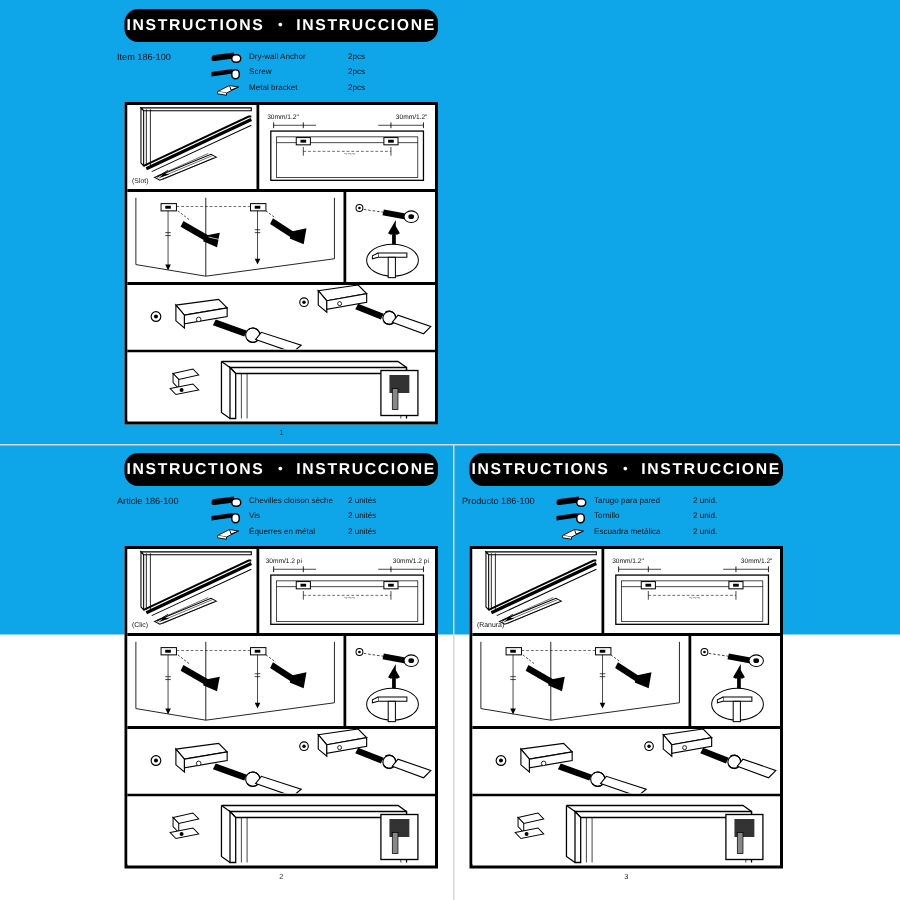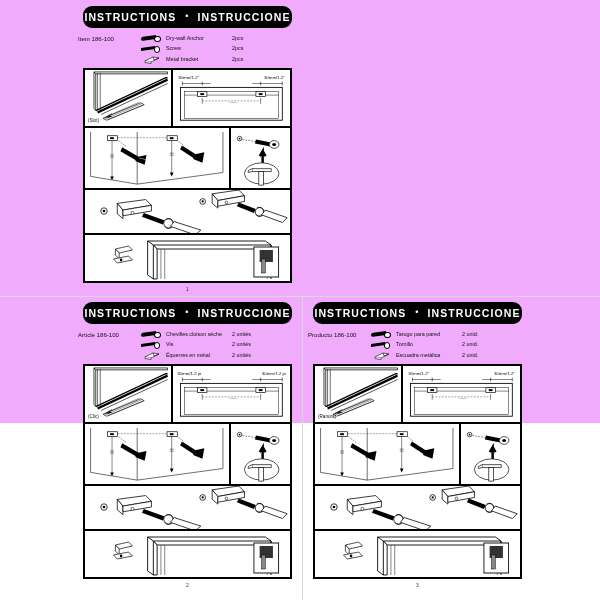--- a/index.html
+++ b/index.html
@@ -2,21 +2,21 @@
 <html><head>
 <meta charset="utf-8">
 <style>
   * { box-sizing: border-box; margin: 0; padding: 0; }
   html, body {
     width: 600px; height: 600px;
     background: #ffffff;
     font-family: "Liberation Sans", sans-serif;
     overflow: hidden;
   }
-  .sheet { position: relative; width: 600px; height: 423px; background: #f0abfc; }
+  .sheet { position: relative; width: 600px; height: 423px; background: #0ea5e9; }
 
   
   .guide { position: absolute; background: #d8d8d8; }
   .guide.h { height: 1px; left: 0; width: 600px; }
   .guide.v { width: 1px; top: 0; height: 600px; }
 
   
   .panel { position: absolute; }
   .panel-1 { left: 75px;  top: 6px;   width: 225px; height: 290px; }
   .panel-2 { left: 75px;  top: 302px; width: 225px; height: 292px; }

